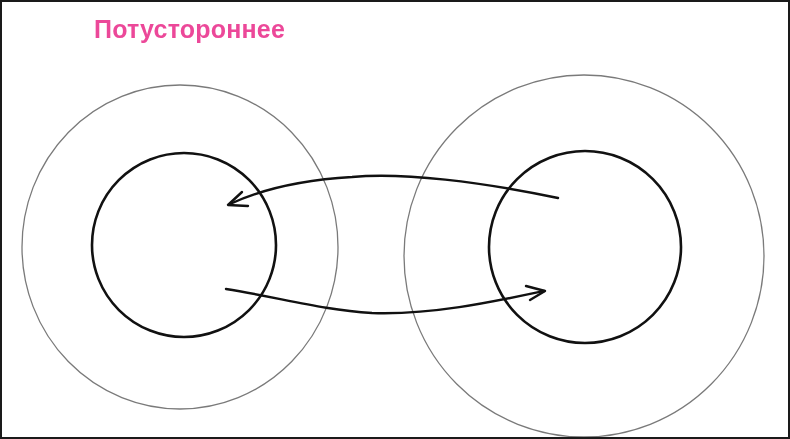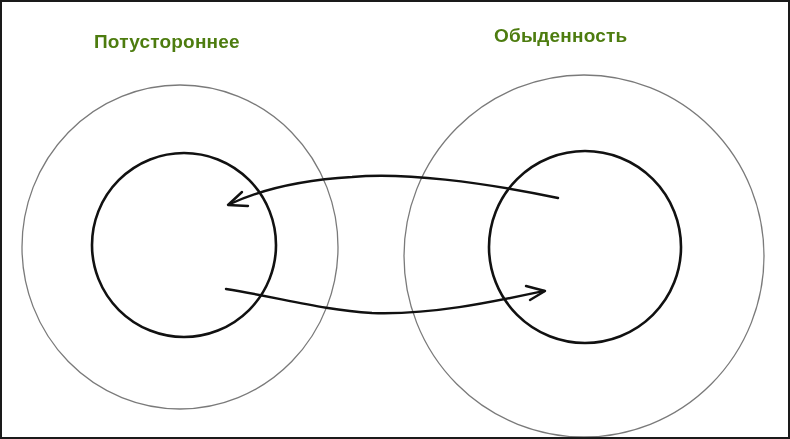--- a/index.html
+++ b/index.html
@@ -8,36 +8,34 @@
       width: 790px; height: 439px;
       box-sizing: border-box;
       border: 2px solid #1a1a1a;
       background: #ffffff;
       overflow: hidden;
     }
     .label {
       position: absolute;
       font-family: "Liberation Sans", sans-serif;
       font-weight: bold;
-      font-size: 19px;
-      color: #4d7c0f;
+      font-size: 25px;
+      color: #ec4899;
       white-space: nowrap;
       letter-spacing: 0.2px;
-      margin-top: 16px;
     }
     .label-left { left: 92px; top: 13px; }
     .label-right { left: 492px; top: 7px; }
     svg.diagram { position: absolute; left: 0; top: 0; }
   </style>
 </head>
 <body>
 
 <div class="frame">
   <div class="label label-left">Потустороннее</div>
-  <div class="label label-right">Обыденность</div>
 
   <svg class="diagram" width="790" height="439" viewBox="0 0 790 439">
 
     <ellipse cx="178" cy="245" rx="158" ry="162" fill="none" stroke="#7a7a7a" stroke-width="1.3"></ellipse>
 
     <circle cx="182" cy="243" r="92" fill="none" stroke="#111111" stroke-width="2.6"></circle>
 
     <ellipse cx="582" cy="254" rx="180" ry="181" fill="none" stroke="#7a7a7a" stroke-width="1.3"></ellipse>
 
     <circle cx="583" cy="245" r="96" fill="none" stroke="#111111" stroke-width="2.6"></circle>

